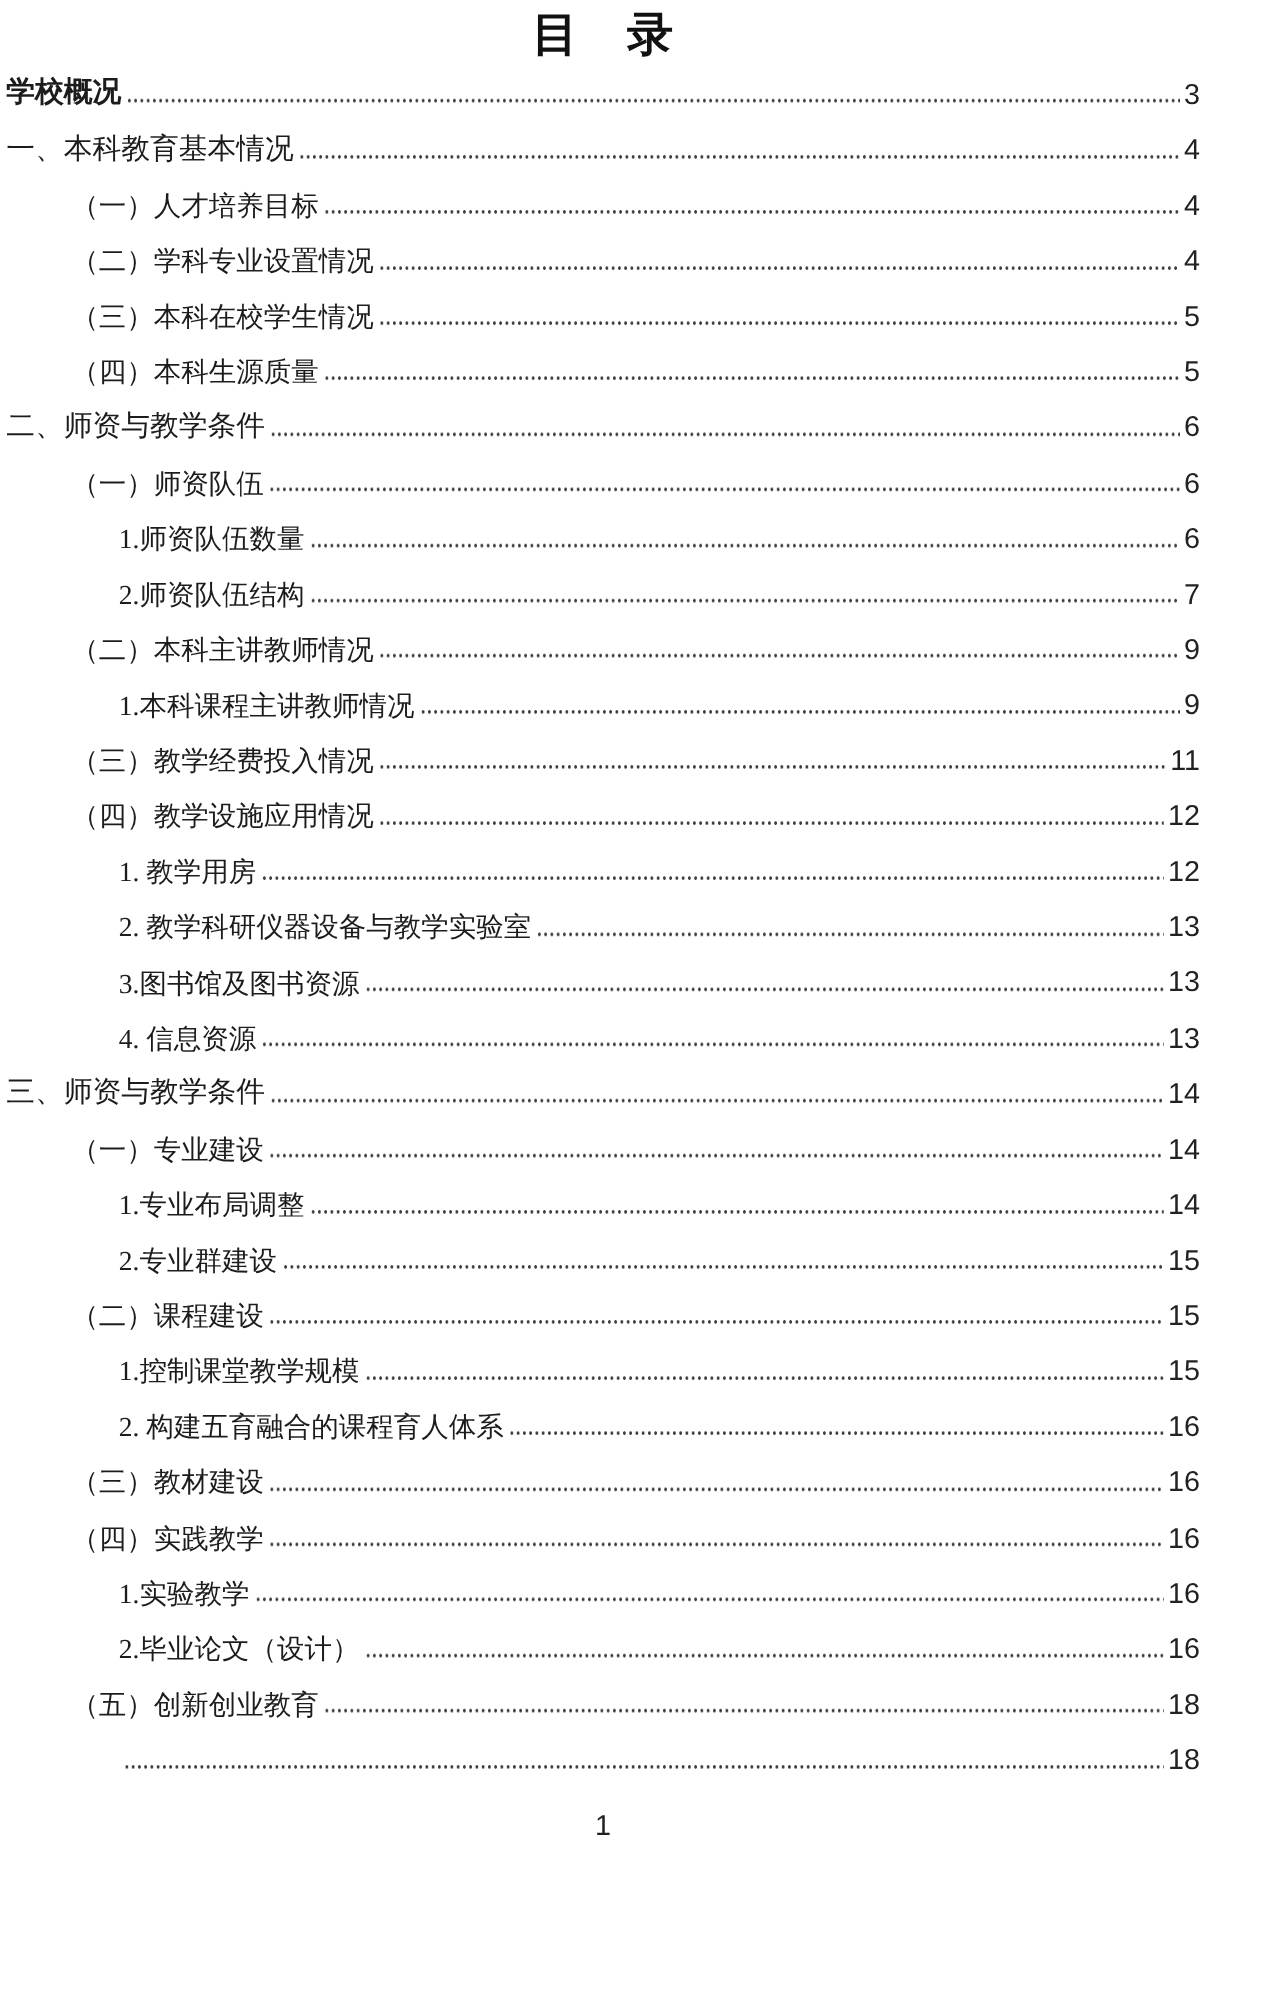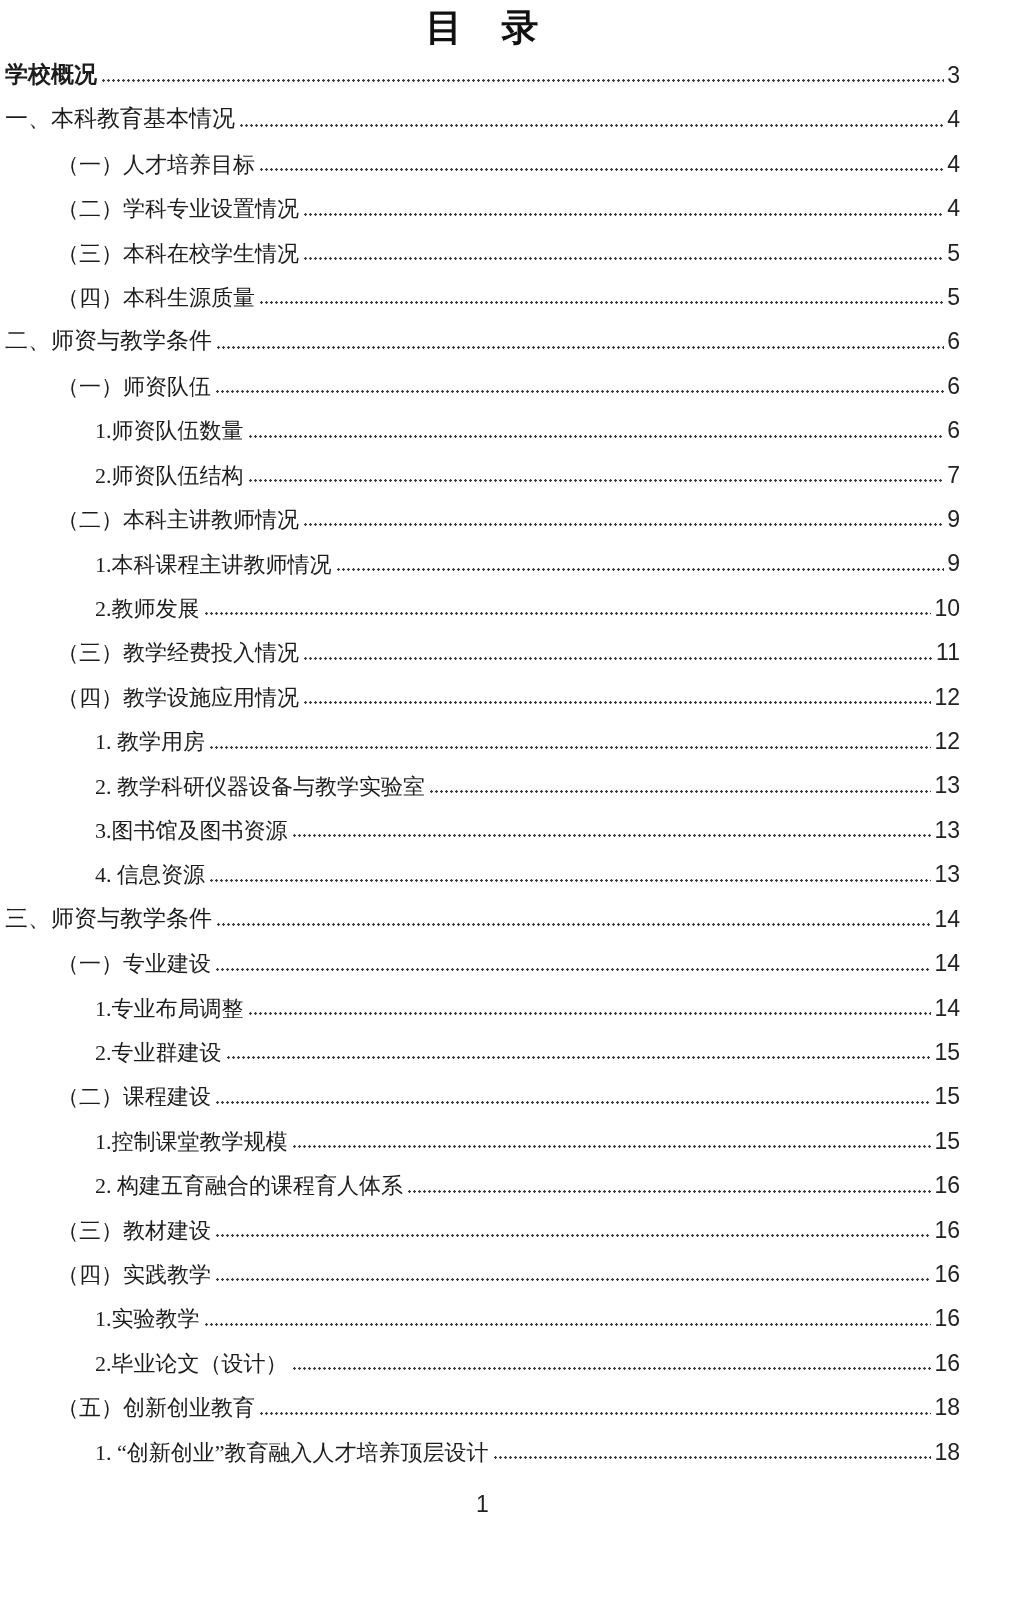--- a/index.html
+++ b/index.html
@@ -41,21 +41,21 @@
     height: 44.42px;
     padding-bottom: 5px;
     font-size: 22px;
     line-height: 1.15;
     white-space: nowrap;
   }
   .toc-row.lvl0 { font-size: 23px; }
   .toc-row.lvl1 { padding-left: 52px; justify-content: space-between; }
   .toc-row.lvl2 { padding-left: 90px; }
   .toc-row.emphasis .toc-label {
-    font-family: Liberation Serif, serif;
+    font-family: Liberation Mono, monospace;
     font-weight: bold;
   }
   .toc-label {
     flex: 0 0 auto;
   }
   .toc-dots {
     flex: 1 1 auto;
     align-self: flex-end;
     height: 3px;
     margin: 0 3px 6px 4px;
@@ -141,25 +141,20 @@
       <div class="toc-row lvl1">
     <span class="toc-label">（二）本科主讲教师情况</span>
     <span class="toc-dots"></span>
     <span class="toc-page">9</span>
   </div>
       <div class="toc-row lvl2">
     <span class="toc-label">1.本科课程主讲教师情况</span>
     <span class="toc-dots"></span>
     <span class="toc-page">9</span>
   </div>
-      <div class="toc-row lvl2">
-    <span class="toc-label">2.教师发展</span>
-    <span class="toc-dots"></span>
-    <span class="toc-page">10</span>
-  </div>
       <div class="toc-row lvl1">
     <span class="toc-label">（三）教学经费投入情况</span>
     <span class="toc-dots"></span>
     <span class="toc-page">11</span>
   </div>
       <div class="toc-row lvl1">
     <span class="toc-label">（四）教学设施应用情况</span>
     <span class="toc-dots"></span>
     <span class="toc-page">12</span>
   </div>
@@ -237,21 +232,20 @@
     <span class="toc-label">2.毕业论文（设计） </span>
     <span class="toc-dots"></span>
     <span class="toc-page">16</span>
   </div>
       <div class="toc-row lvl1">
     <span class="toc-label">（五）创新创业教育</span>
     <span class="toc-dots"></span>
     <span class="toc-page">18</span>
   </div>
       <div class="toc-row lvl2">
-    <span class="toc-label">1. “创新创业”教育融入人才培养顶层设计</span>
     <span class="toc-dots"></span>
     <span class="toc-page">18</span>
   </div>
     </div>
 
   <div class="page-footer">1</div>
 
 </div>
 
 </body></html>

